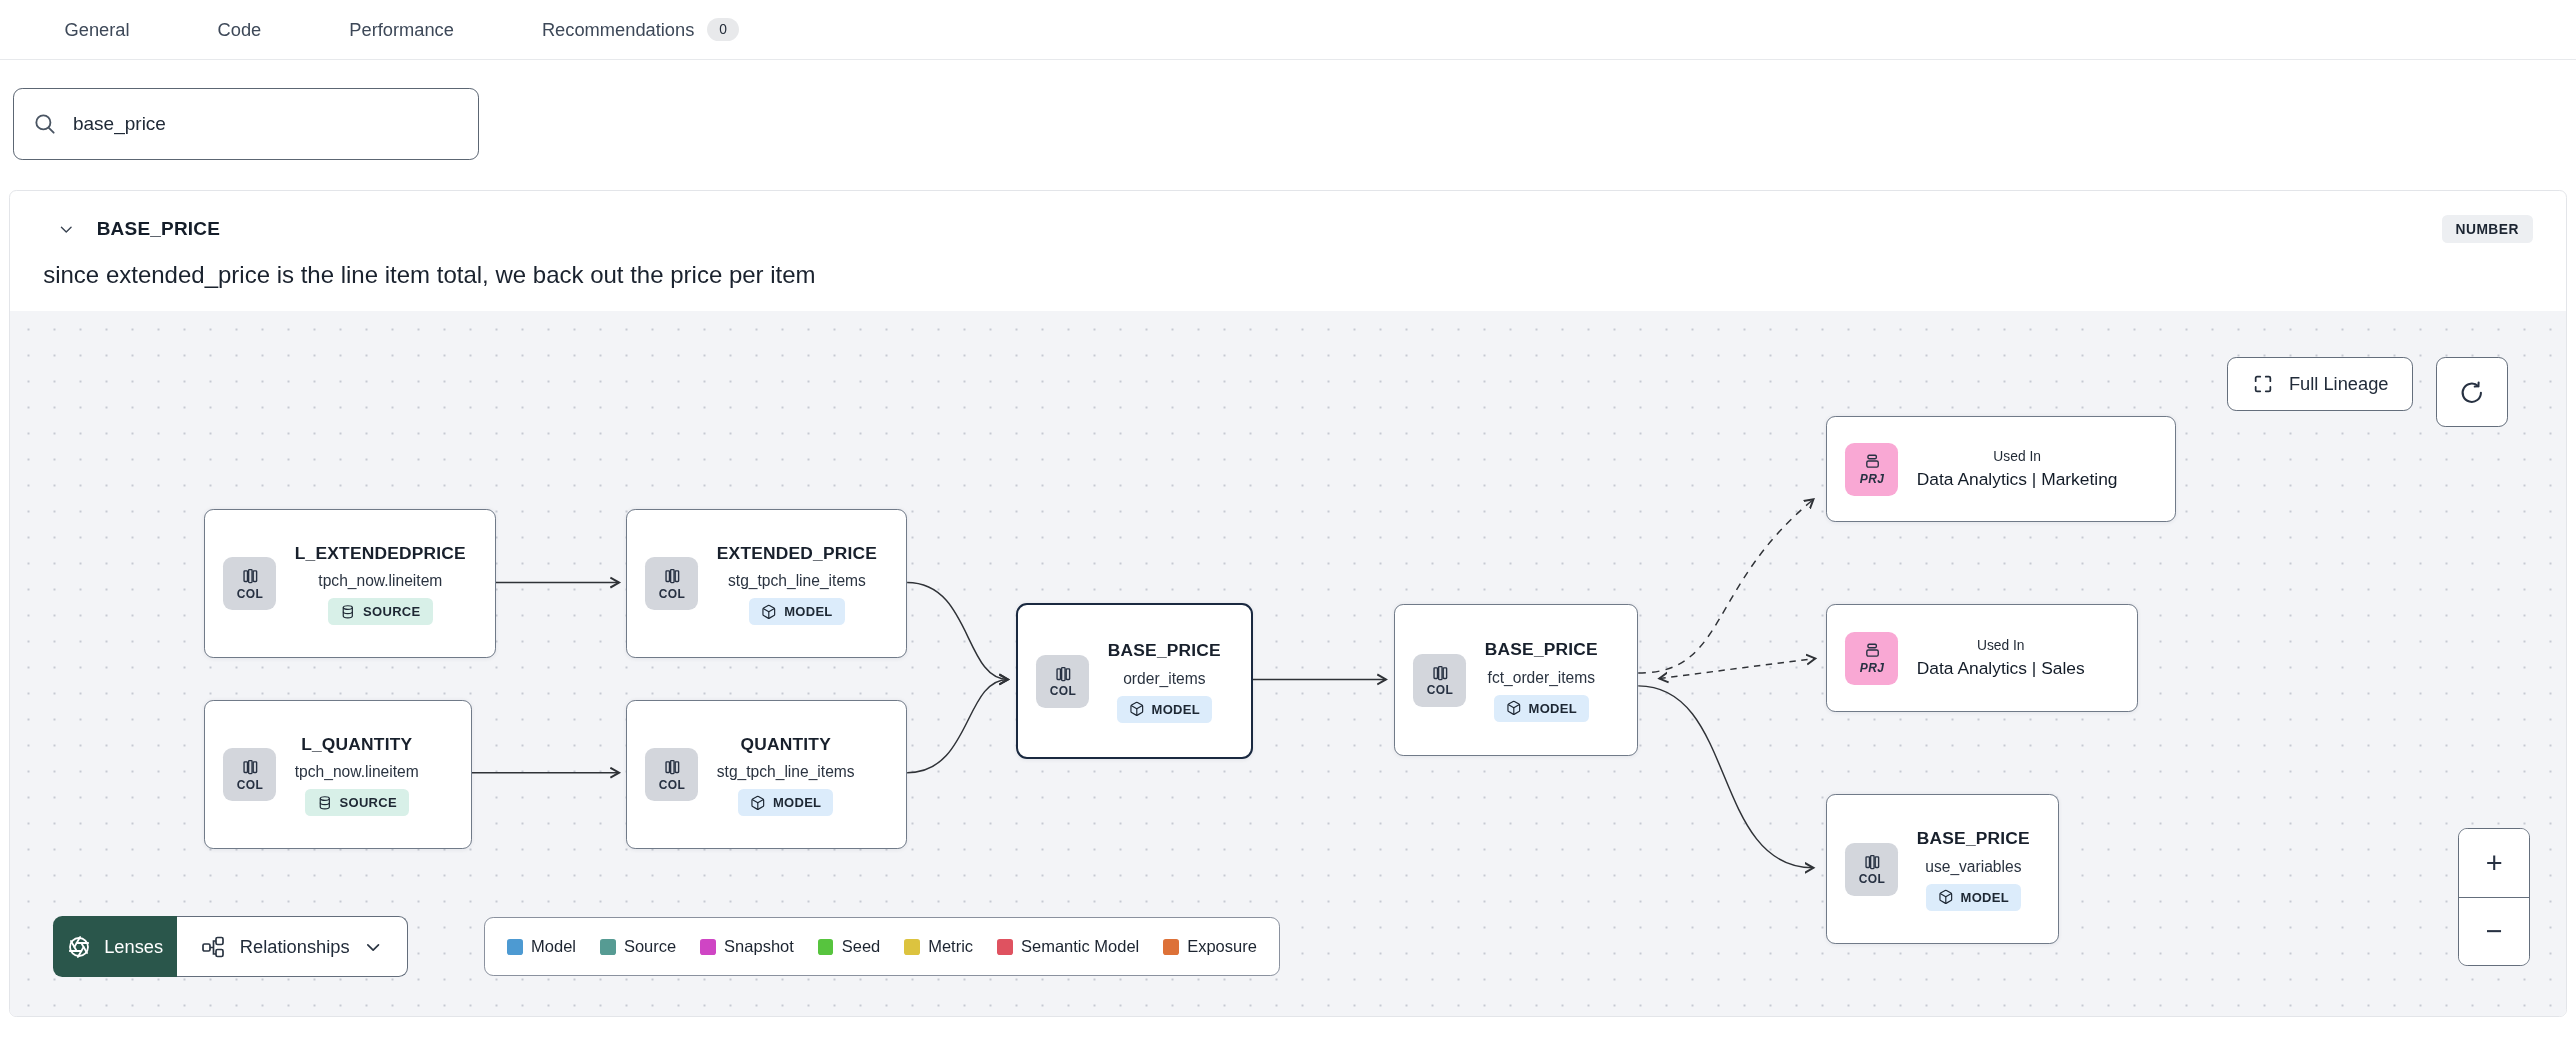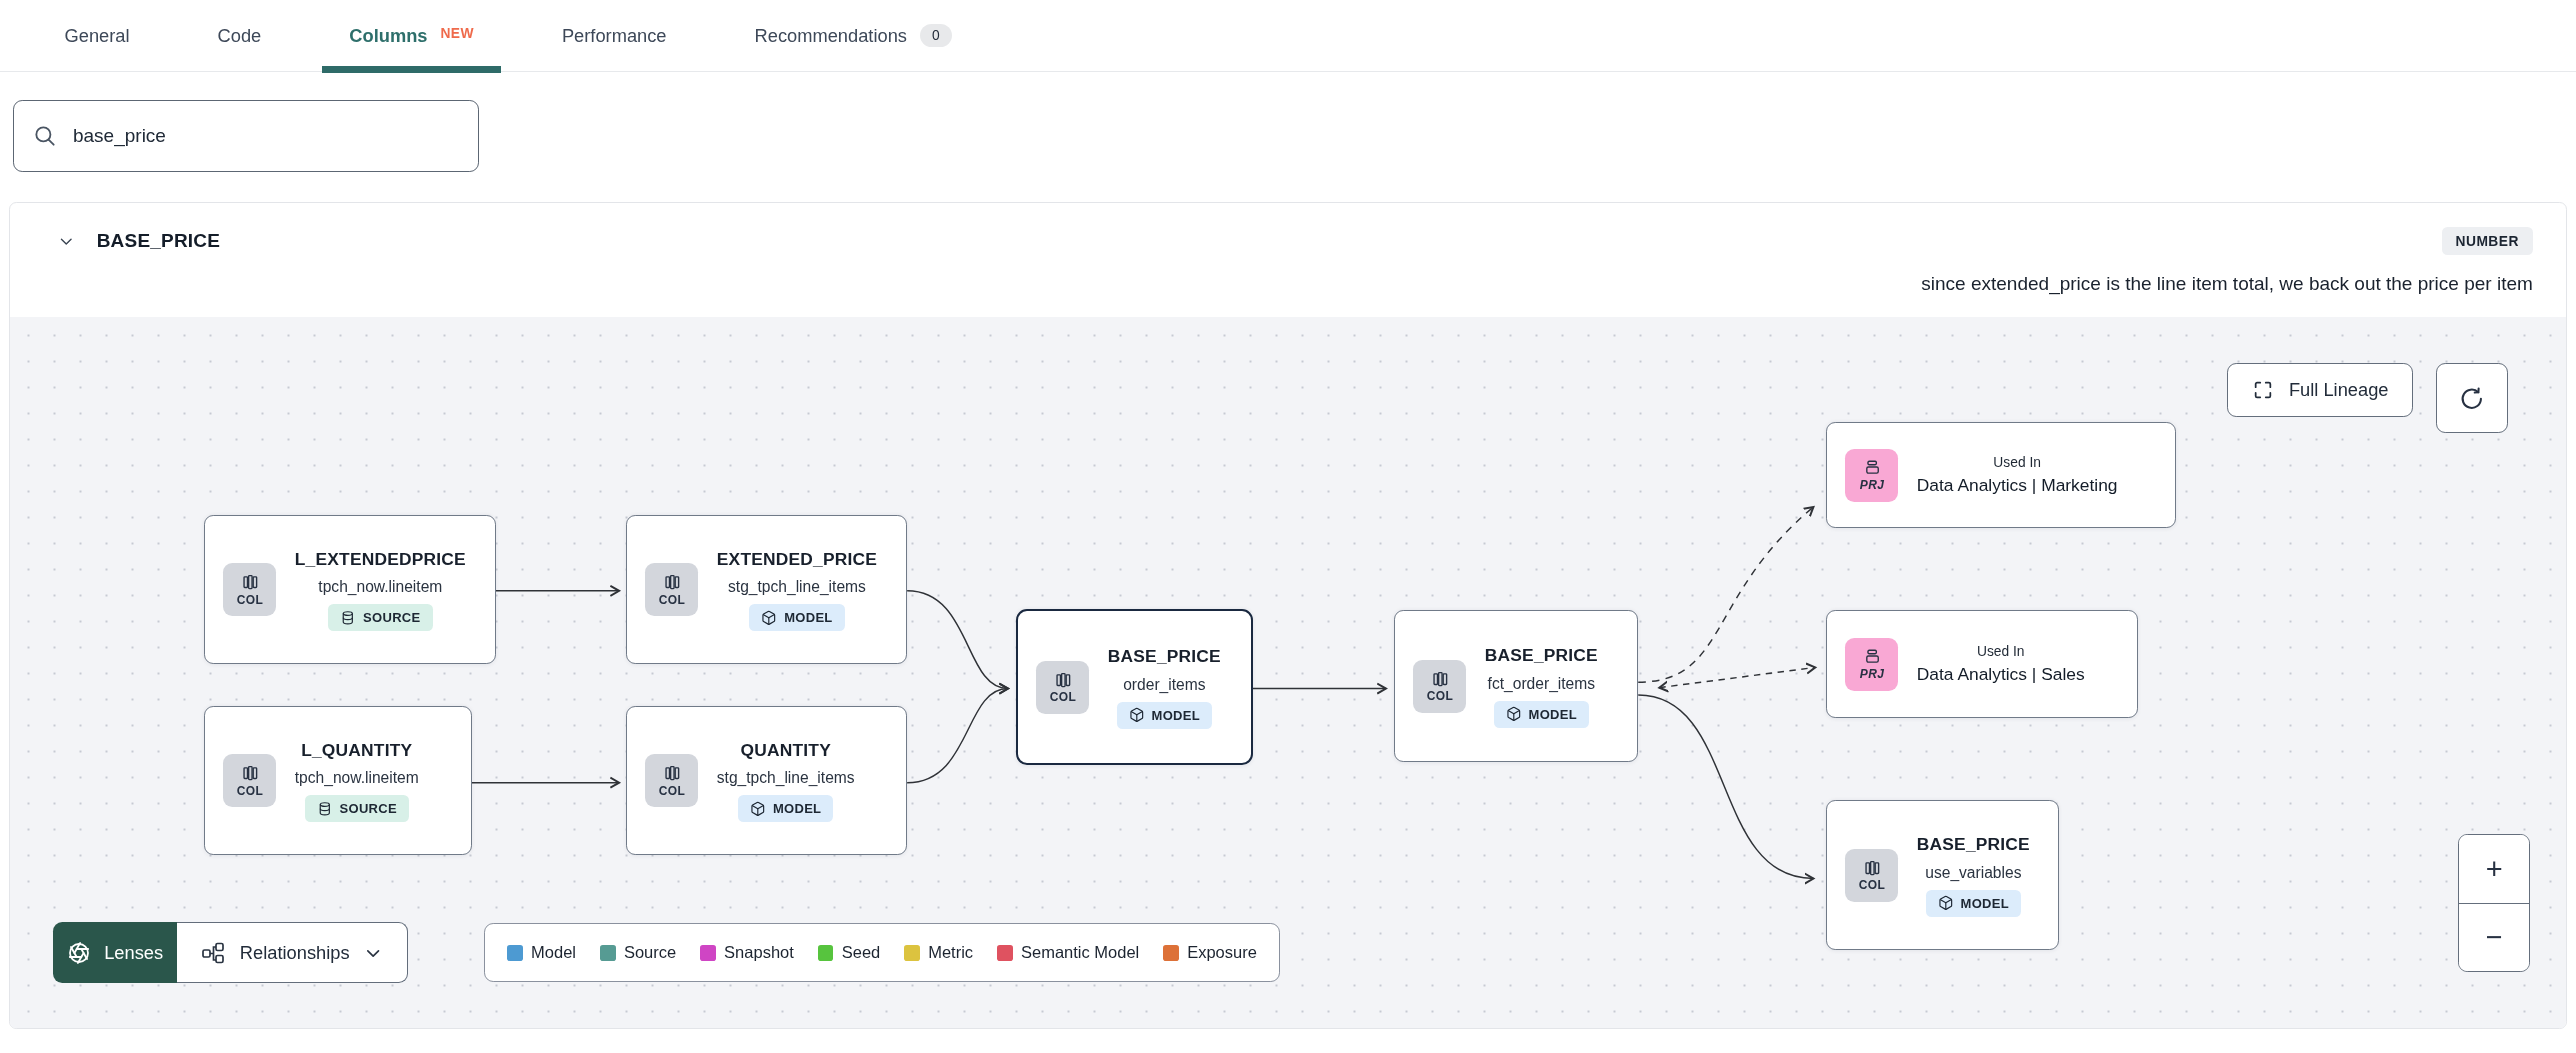--- a/index.html
+++ b/index.html
@@ -1,20 +1,20 @@
 <!DOCTYPE html>
 <html style="font-size:14.7px"><head>
 <meta charset="utf-8">
 <style>
   * { box-sizing: border-box; margin: 0; padding: 0; }
   html,body { width: 2576px; height: 1053px; background:#ffffff;
     font-family:"Liberation Sans","DejaVu Sans",sans-serif; overflow:hidden; }
 
   
-  .tabbar { height:72px; border-bottom:1.8px solid #e7e9ec; display:flex; align-items:stretch; padding-left:37px; }
+  .tabbar { height:60px; border-bottom:1.8px solid #e7e9ec; display:flex; align-items:stretch; padding-left:37px; }
   .tab { position:relative; display:flex; align-items:center; gap:13px; padding:0 27.5px; margin-right:33px;
          font-size:18.3px; color:#3d4858; cursor:pointer; }
   .tab.active { color:#2e6f6b; font-weight:700; }
   .tab.active::after { content:""; position:absolute; left:0; right:0; bottom:-1.8px; height:6.4px; background:#2e6b68; }
   .new-badge { color:#ef6a4b; font-size:13.8px; font-weight:700; transform:translateY(-1.8px); letter-spacing:0.4px; }
   .count-pill { background:#e8e9eb; border-radius:916px; padding:3.7px 12px; font-size:13.8px; color:#232c39; }
 
   
   .search-row { margin:28.4px 0 0 13px; }
   .searchbox { width:466px; height:72px; border:1.8px solid #5c6673; border-radius:9.2px; background:#fff;
@@ -24,21 +24,21 @@
                      width:100%; font-family:inherit; }
 
   
   .panel { margin:30px 9.2px 0 9.2px; height:827px; border:0.9px solid #e3e5e9; border-radius:7.3px;
            display:flex; flex-direction:column; overflow:hidden; background:#fff; }
   .panel-head { display:flex; align-items:center; gap:22px; padding:24px 33px 0 48px; }
   .collapse-chevron { color:#3a4452; cursor:pointer; display:flex; }
   .panel-title { font-size:19px; font-weight:700; color:#141d29; letter-spacing:0.2px; }
   .type-badge { margin-left:auto; background:#edeff2; border-radius:5.5px; padding:6.4px 13.8px;
                 font-size:13.8px; font-weight:700; color:#1c2532; letter-spacing:0.5px; }
-  .panel-desc { padding:18.3px 33px 22px 33px; font-size:19px; color:#1a222e;text-align:right; }
+  .panel-desc { padding:18.3px 33px 22px 33px; font-size:24px; color:#1a222e; }
 
   
   .canvas { position:relative; flex:1; background-color:#f3f4f7;
             background-image:radial-gradient(circle,#c6cad3 1.3px,transparent 1.3px);
             background-size:26px 26px; background-position:5.5px 5.5px; }
   .edges { position:absolute; inset:0; width:100%; height:100%; pointer-events:none; }
 
   .gnode { position:absolute; background:#fff; border:1.4px solid #707a88; border-radius:9.2px;
            display:flex; align-items:center; gap:18.3px; padding:0 22px 0 18.3px;
            box-shadow:0 0.9px 4.6px rgba(20,30,50,.07); cursor:pointer; }
@@ -84,24 +84,20 @@
 </head>
 <body>
 
 <header class="tabbar">
   <div class="tab">
     <span>General</span>
   </div>
   <div class="tab">
     <span>Code</span>
   </div>
-  <div class="tab active">
-    <span>Columns</span>
-    <span class="new-badge">NEW</span>
-  </div>
   <div class="tab">
     <span>Performance</span>
   </div>
   <div class="tab">
     <span>Recommendations</span>
     <span class="count-pill">0</span>
   </div>
 </header>
 
 <div class="search-row">

